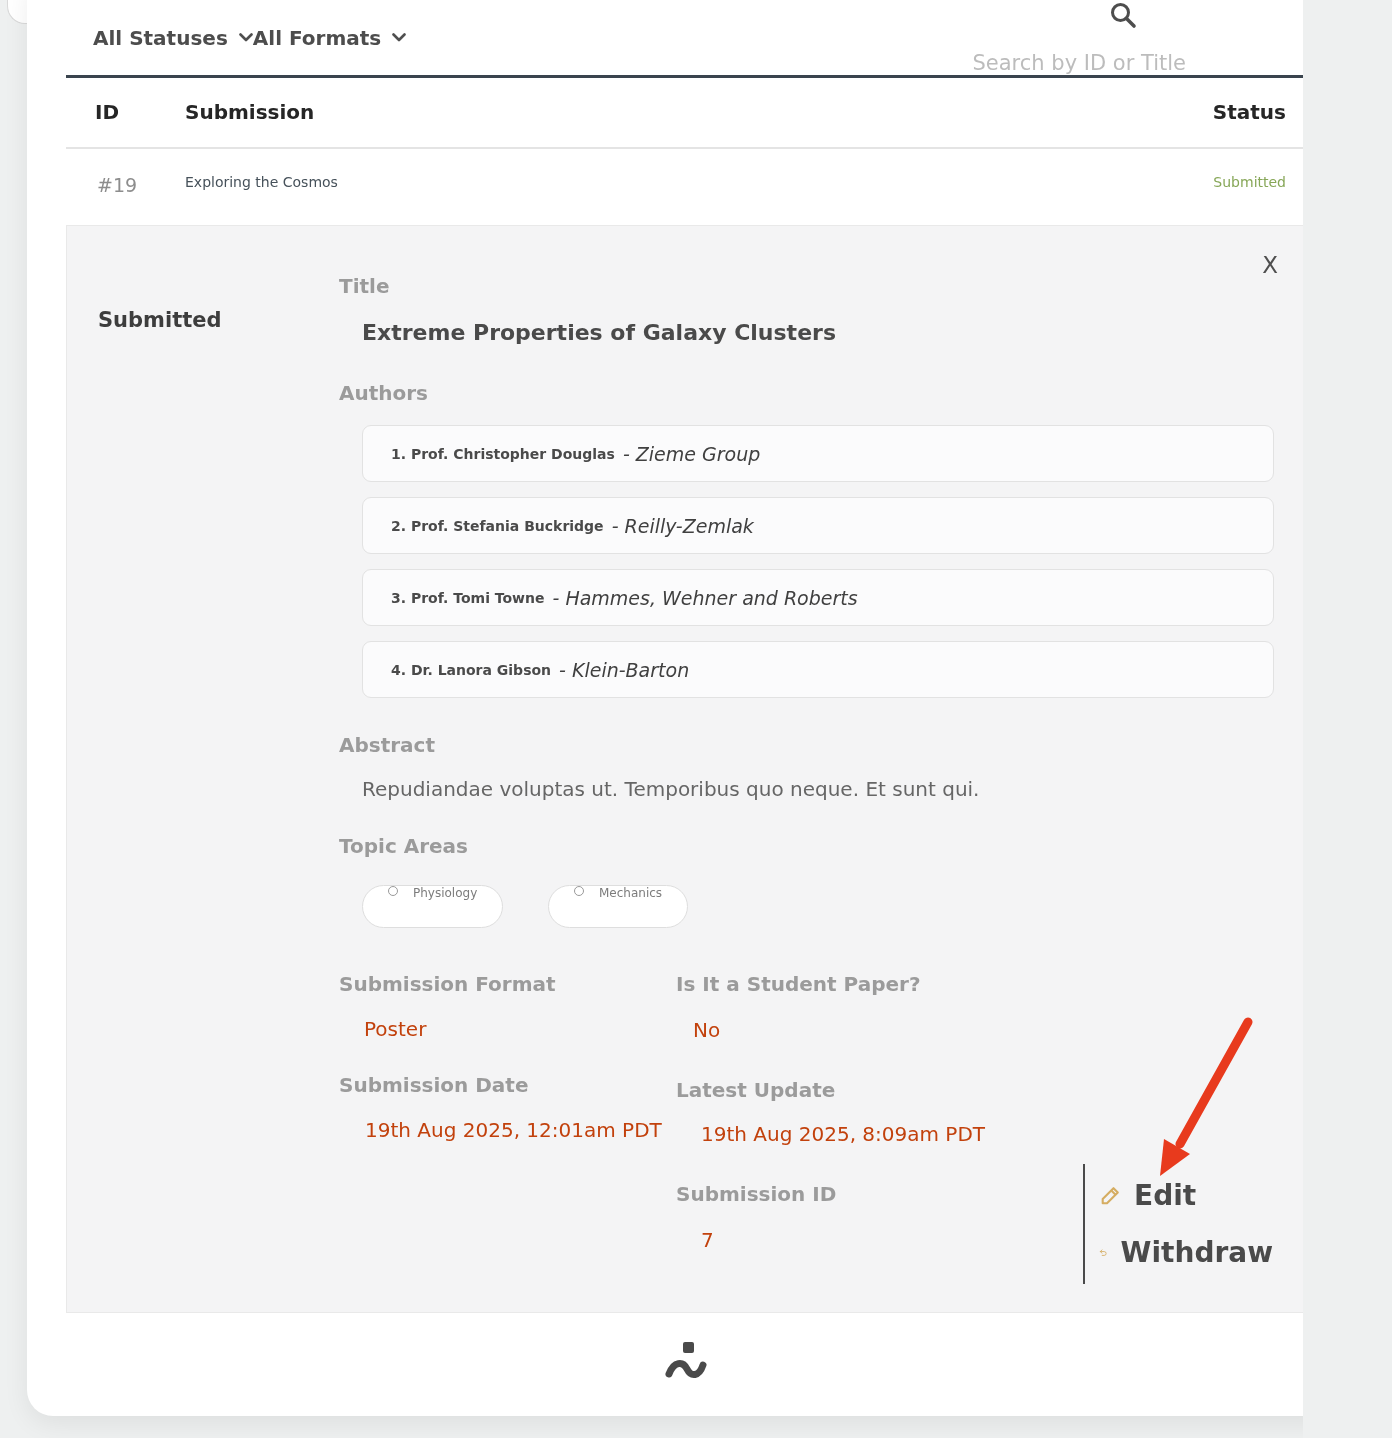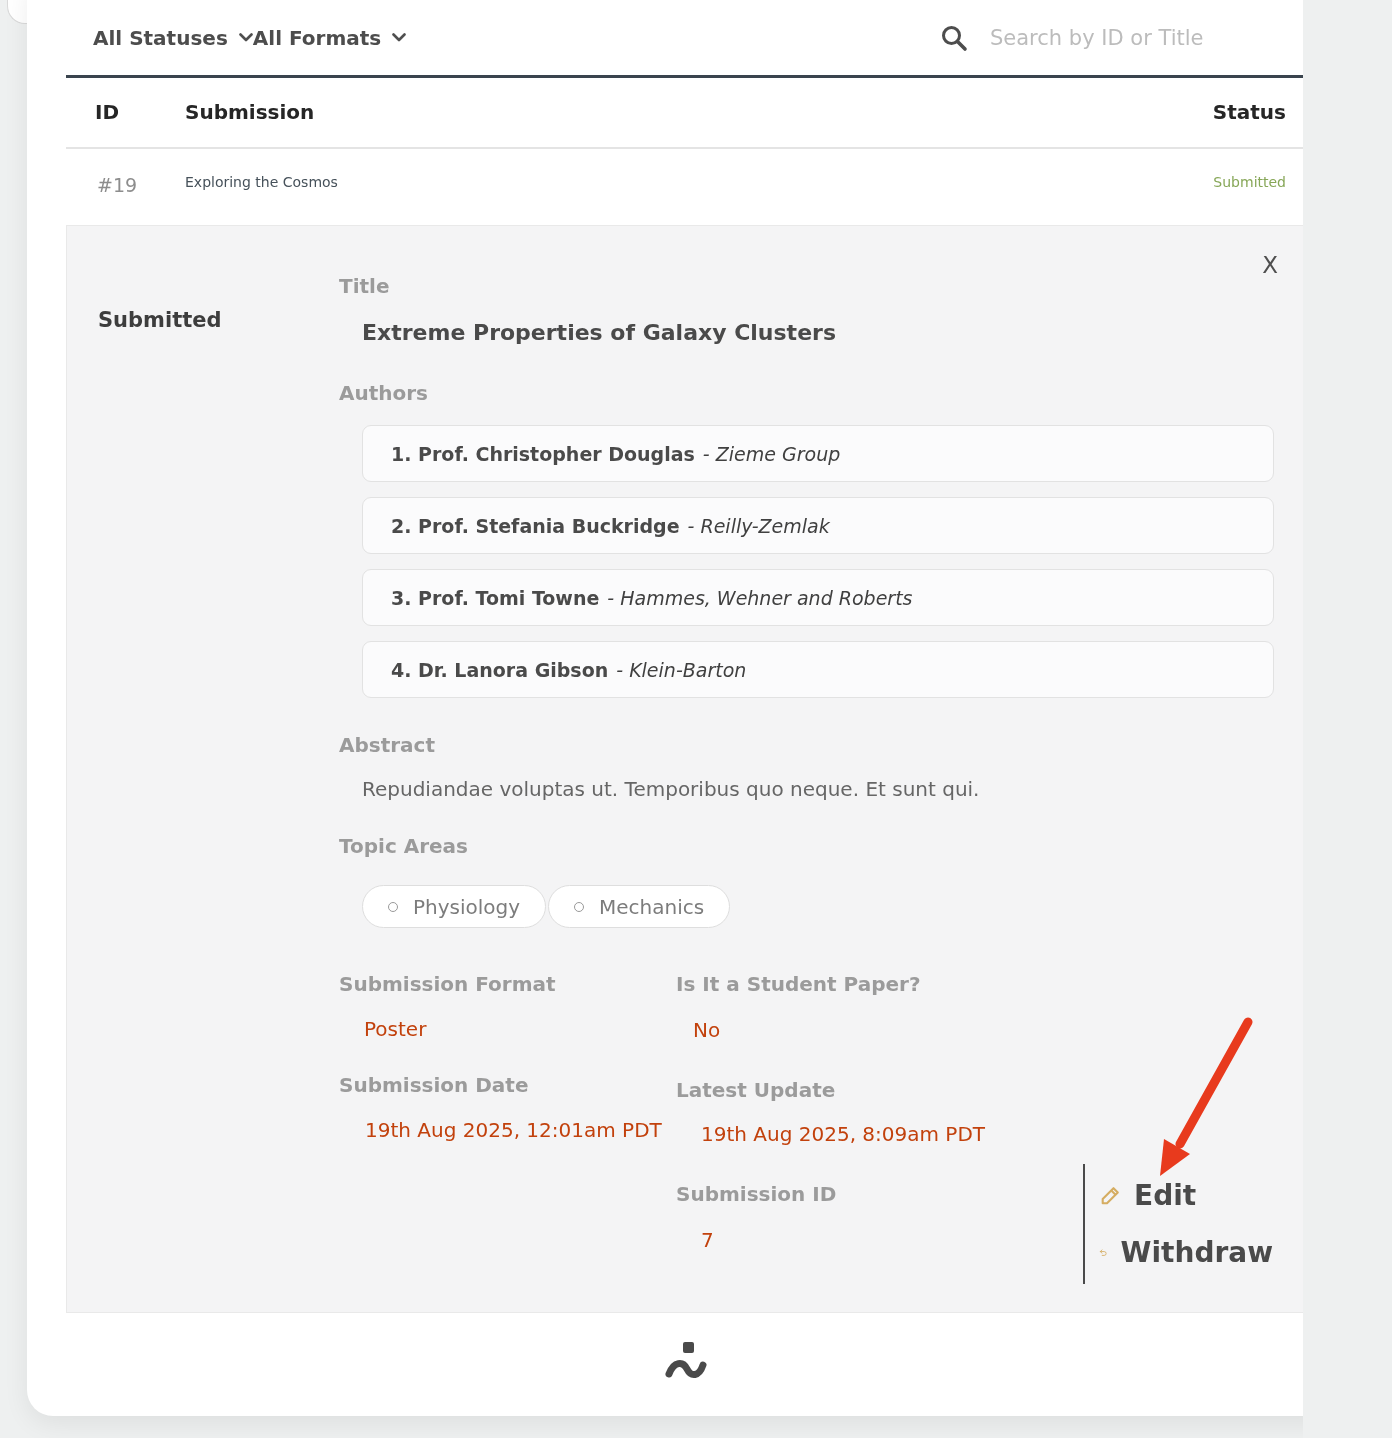--- a/index.html
+++ b/index.html
@@ -13,21 +13,21 @@
   .card { position:absolute; left:27px; top:-30px; width:1318px; height:1446px;
     background:#ffffff; border-radius:26px; box-shadow:0 8px 26px rgba(0,0,0,0.07); z-index:1; }
 
   .abs { position:absolute; }
 
   
   .filter-bar { left:66px; top:0; width:1241px; height:75px; display:flex; align-items:center; z-index:2; }
   .dropdown { display:flex; align-items:center; gap:11px; cursor:pointer;
     font-size:20px; font-weight:600; color:#4d4d4d; }
   .dd1 { margin-left:27px; } .dd2 { }
-  .searchbox { margin-left:auto; margin-right:2px; display:flex; align-items:center; gap:22px; width:365px; }
+  .searchbox { margin-left:auto; margin-right:2px; display:flex; align-items:center; gap:22px; width:365px;flex-direction:column; }
   .searchbox input { border:none; outline:none; background:transparent; font-size:21px;
     color:#4d4d4d; width:300px; font-family:inherit; }
   .searchbox input::placeholder { color:#bcbcbc; }
 
   .divider-dark { left:66px; top:75px; width:1241px; height:3px; background:#3a444e; z-index:2; }
 
   
   .thead { left:66px; top:78px; width:1241px; height:69px; z-index:2; }
   .th { position:absolute; top:22px; font-size:20px; font-weight:700; color:#262626; }
   .th-id { left:29px; } .th-sub { left:119px; } .th-status { right:21px; }
@@ -43,26 +43,26 @@
   .panel { left:66px; top:225px; width:1241px; height:1088px; background:#f4f4f5;
     border:1px solid #e9e9e9; z-index:2; }
   .panel-status { position:absolute; left:31px; top:82px; font-size:21px; font-weight:700; color:#3d3d3d; }
   .close-x { position:absolute; right:28px; top:28px; font-size:23px; color:#4f4f4f; cursor:pointer; line-height:1; }
 
   .flabel { position:absolute; font-size:20px; font-weight:700; color:#9b9b9b; }
   .fvalue { position:absolute; font-size:20px; color:#c2410c; }
 
   .author-box { position:absolute; left:295px; width:912px; height:57px; background:#fbfbfc;
     border:1px solid #e2e2e2; border-radius:9px; display:flex; align-items:center; padding:0 28px; }
-  .a-name { font-size:19px; font-weight:700; color:#4a4a4a; white-space:nowrap; }
+  .a-name { font-size:14px; font-weight:700; color:#4a4a4a; white-space:nowrap; }
   .a-affil { font-size:19px; font-style:italic; color:#404040; margin-left:8px; white-space:nowrap; }
 
-  .chip { position:absolute; top:659px; height:43px; display:flex; align-items:center; gap:15px;
+  .chip { position:absolute; top:659px; height:43px; display:flex; gap:15px;
     background:#ffffff; border:1px solid #dedede; border-radius:22px; padding:0 25px;
-    font-size:20px; color:#7c7c7c; }
+    font-size:12px; color:#7c7c7c; }
   .chip-dot { width:10px; height:10px; border:1.5px solid #9a9a9a; border-radius:50%; flex:0 0 auto; }
 
   .actions { position:absolute; left:1016px; top:938px; height:120px; width:190px;
     border-left:2px solid #4a4a4a; padding-left:14px; display:flex; flex-direction:column;
     justify-content:center; gap:24px; }
   .action-btn { display:flex; align-items:center; gap:13px; cursor:pointer;
     font-size:28px; font-weight:700; color:#4a4a4a; }
 
   .arrow-overlay { left:1140px; top:1008px; width:130px; height:180px; z-index:3; pointer-events:none; }
 

